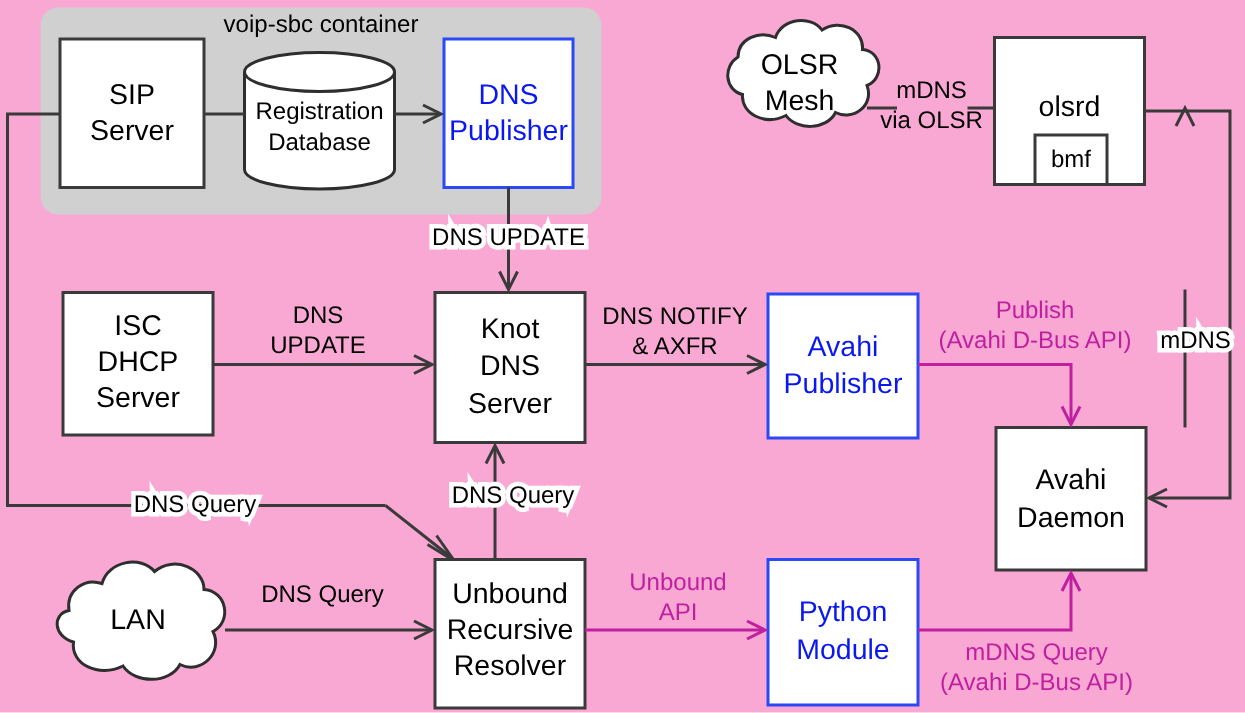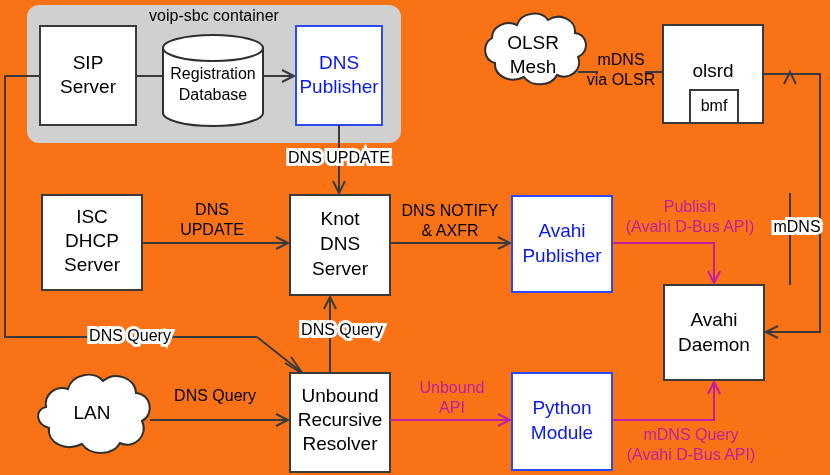--- a/index.html
+++ b/index.html
@@ -4,21 +4,21 @@
 <style>
   html, body {
     margin: 0;
     padding: 0;
     background: #ffffff;
   }
   #diagram-root {
     position: relative;
     width: 830px;
     height: 475px;
-    background: #f97316;
+    background: #f9a8d4;
     font-family: "Liberation Sans", sans-serif;
     overflow: hidden;
   }
   svg.diagram {
     display: block;
     width: 830px;
     height: 475px;
   }
   text {
     font-family: "Liberation Sans", sans-serif;

